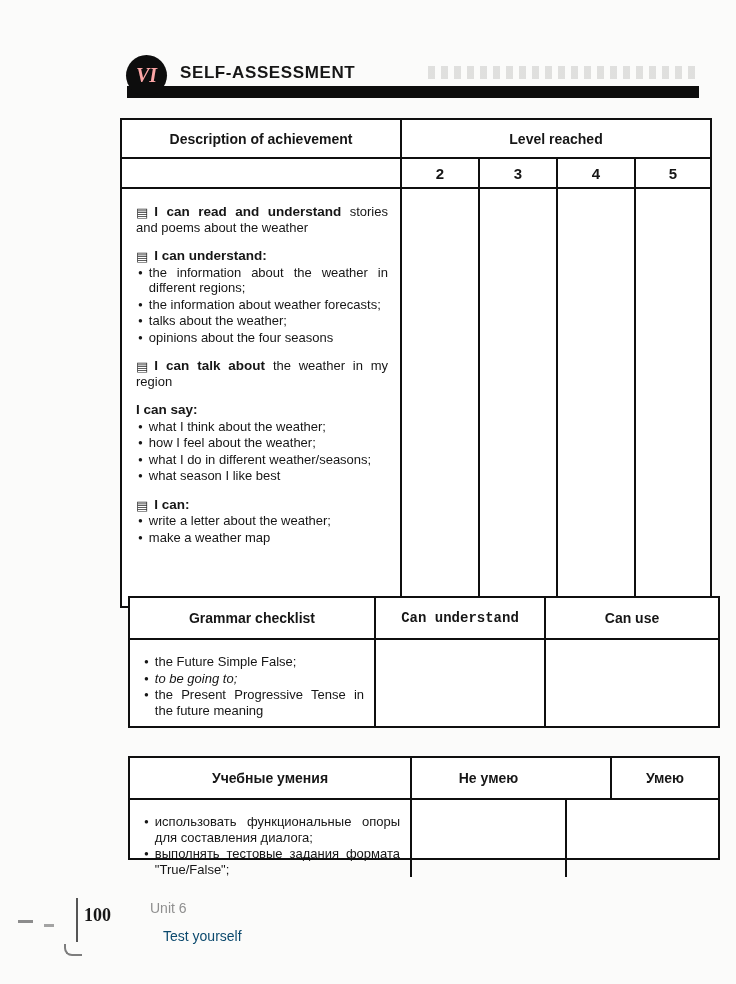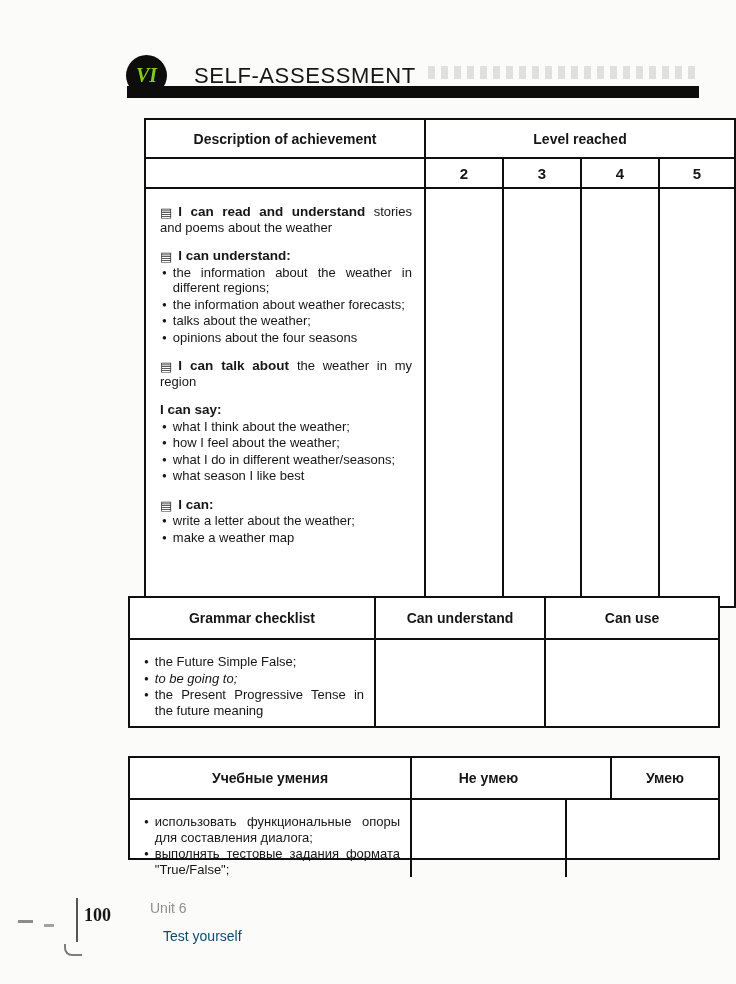--- a/index.html
+++ b/index.html
@@ -17,44 +17,44 @@
     position: absolute; left: 428px; top: 66px; width: 272px; height: 13px;
     background: repeating-linear-gradient(90deg, #c4c4c2 0 7px, transparent 7px 13px);
     opacity: .5;
   }
   .head-bar {
     position: absolute; left: 127px; top: 86px; width: 572px; height: 12px;
     background: #0d0d0d;
   }
   .badge {
     position: absolute; left: 126px; top: 55px; width: 41px; height: 41px;
-    border-radius: 50%; background: #0d0d0d; color: #84cc16;
+    border-radius: 50%; background: #0d0d0d; color: #fca5a5;
     display: flex; align-items: center; justify-content: center;
     font-family: "Liberation Serif", serif; font-weight: bold; font-style: italic;
     font-size: 20px;
   }
   .page-title {
-    position: absolute; left: 194px; top: 63px;
-    font-size: 22px; font-weight: normal; letter-spacing: .6px;
+    position: absolute; left: 180px; top: 63px;
+    font-size: 17px; font-weight: bold; letter-spacing: .6px;
   }
 
   
   .table {
     position: absolute; display: grid;
     border: 2px solid #0f0f0f; background: #fff;
   }
   .bl { border-left: 2px solid #0f0f0f; }
   .bt { border-top: 2px solid #0f0f0f; }
   .hcell {
     display: flex; align-items: center; justify-content: center;
     font-weight: bold; font-size: 14px; text-align: center; padding: 2px 6px;
   }
 
   
-  .t1 { left: 144px; top: 118px; width: 592px; height: 490px;
+  .t1 { left: 120px; top: 118px; width: 592px; height: 490px;
         grid-template-columns: 278px 78px 78px 78px 1fr;
         grid-template-rows: 37px 30px 1fr; }
   .c-desc  { grid-area: 1/1/2/2; }
   .c-level { grid-area: 1/2/2/6; }
   .c-e     { grid-area: 2/1/3/2; }
   .c-l0 { grid-area: 2/2/3/3; } .c-l1 { grid-area: 2/3/3/4; }
   .c-l2 { grid-area: 2/4/3/5; } .c-l3 { grid-area: 2/5/3/6; }
   .lvl { font-size: 15px; }
   .t1-body { grid-area: 3/1/4/2; padding: 15px 12px 0 14px;
              font-size: 13px; line-height: 15.5px; }
@@ -69,21 +69,21 @@
 
   .bullet { display: flex; margin-top: 1px; }
   .dot { font-size: 8px; line-height: 15.5px; margin: 0 6px 0 2px; }
   .btxt { flex: 1; text-align: justify; }
   .italic { font-style: italic; }
 
   
   .t2 { left: 128px; top: 596px; width: 592px; height: 132px;
         grid-template-columns: 244px 170px 1fr;
         grid-template-rows: 40px 1fr; }
-  .g-h0 { grid-area: 1/1/2/2; } .g-h1 { grid-area: 1/2/2/3; } .g-h2 { grid-area: 1/3/2/4; }
+  .g-h0 { grid-area: 1/1/2/2; } .g-h1 { grid-area: 1/2/2/3; font-family: Liberation Mono, monospace; } .g-h2 { grid-area: 1/3/2/4; }
   .g-b0 { grid-area: 2/1/3/2; } .g-b1 { grid-area: 2/2/3/3; } .g-b2 { grid-area: 2/3/3/4; }
   .list-cell { padding: 13px 10px 0 12px; font-size: 13px; line-height: 15.5px; }
 
   
   .t3 { left: 128px; top: 756px; width: 592px; height: 104px;
         grid-template-columns: 280px 155px 1fr;
         grid-template-rows: 40px 1fr; }
   .s-h0 { grid-area: 1/1/2/2; } .s-h1 { grid-area: 1/2/2/3; } .s-h2 { grid-area: 1/3/2/4; margin-left: 45px; }
   .s-b0 { grid-area: 2/1/3/2; } .s-b1 { grid-area: 2/2/3/3; } .s-b2 { grid-area: 2/3/3/4; }
 

